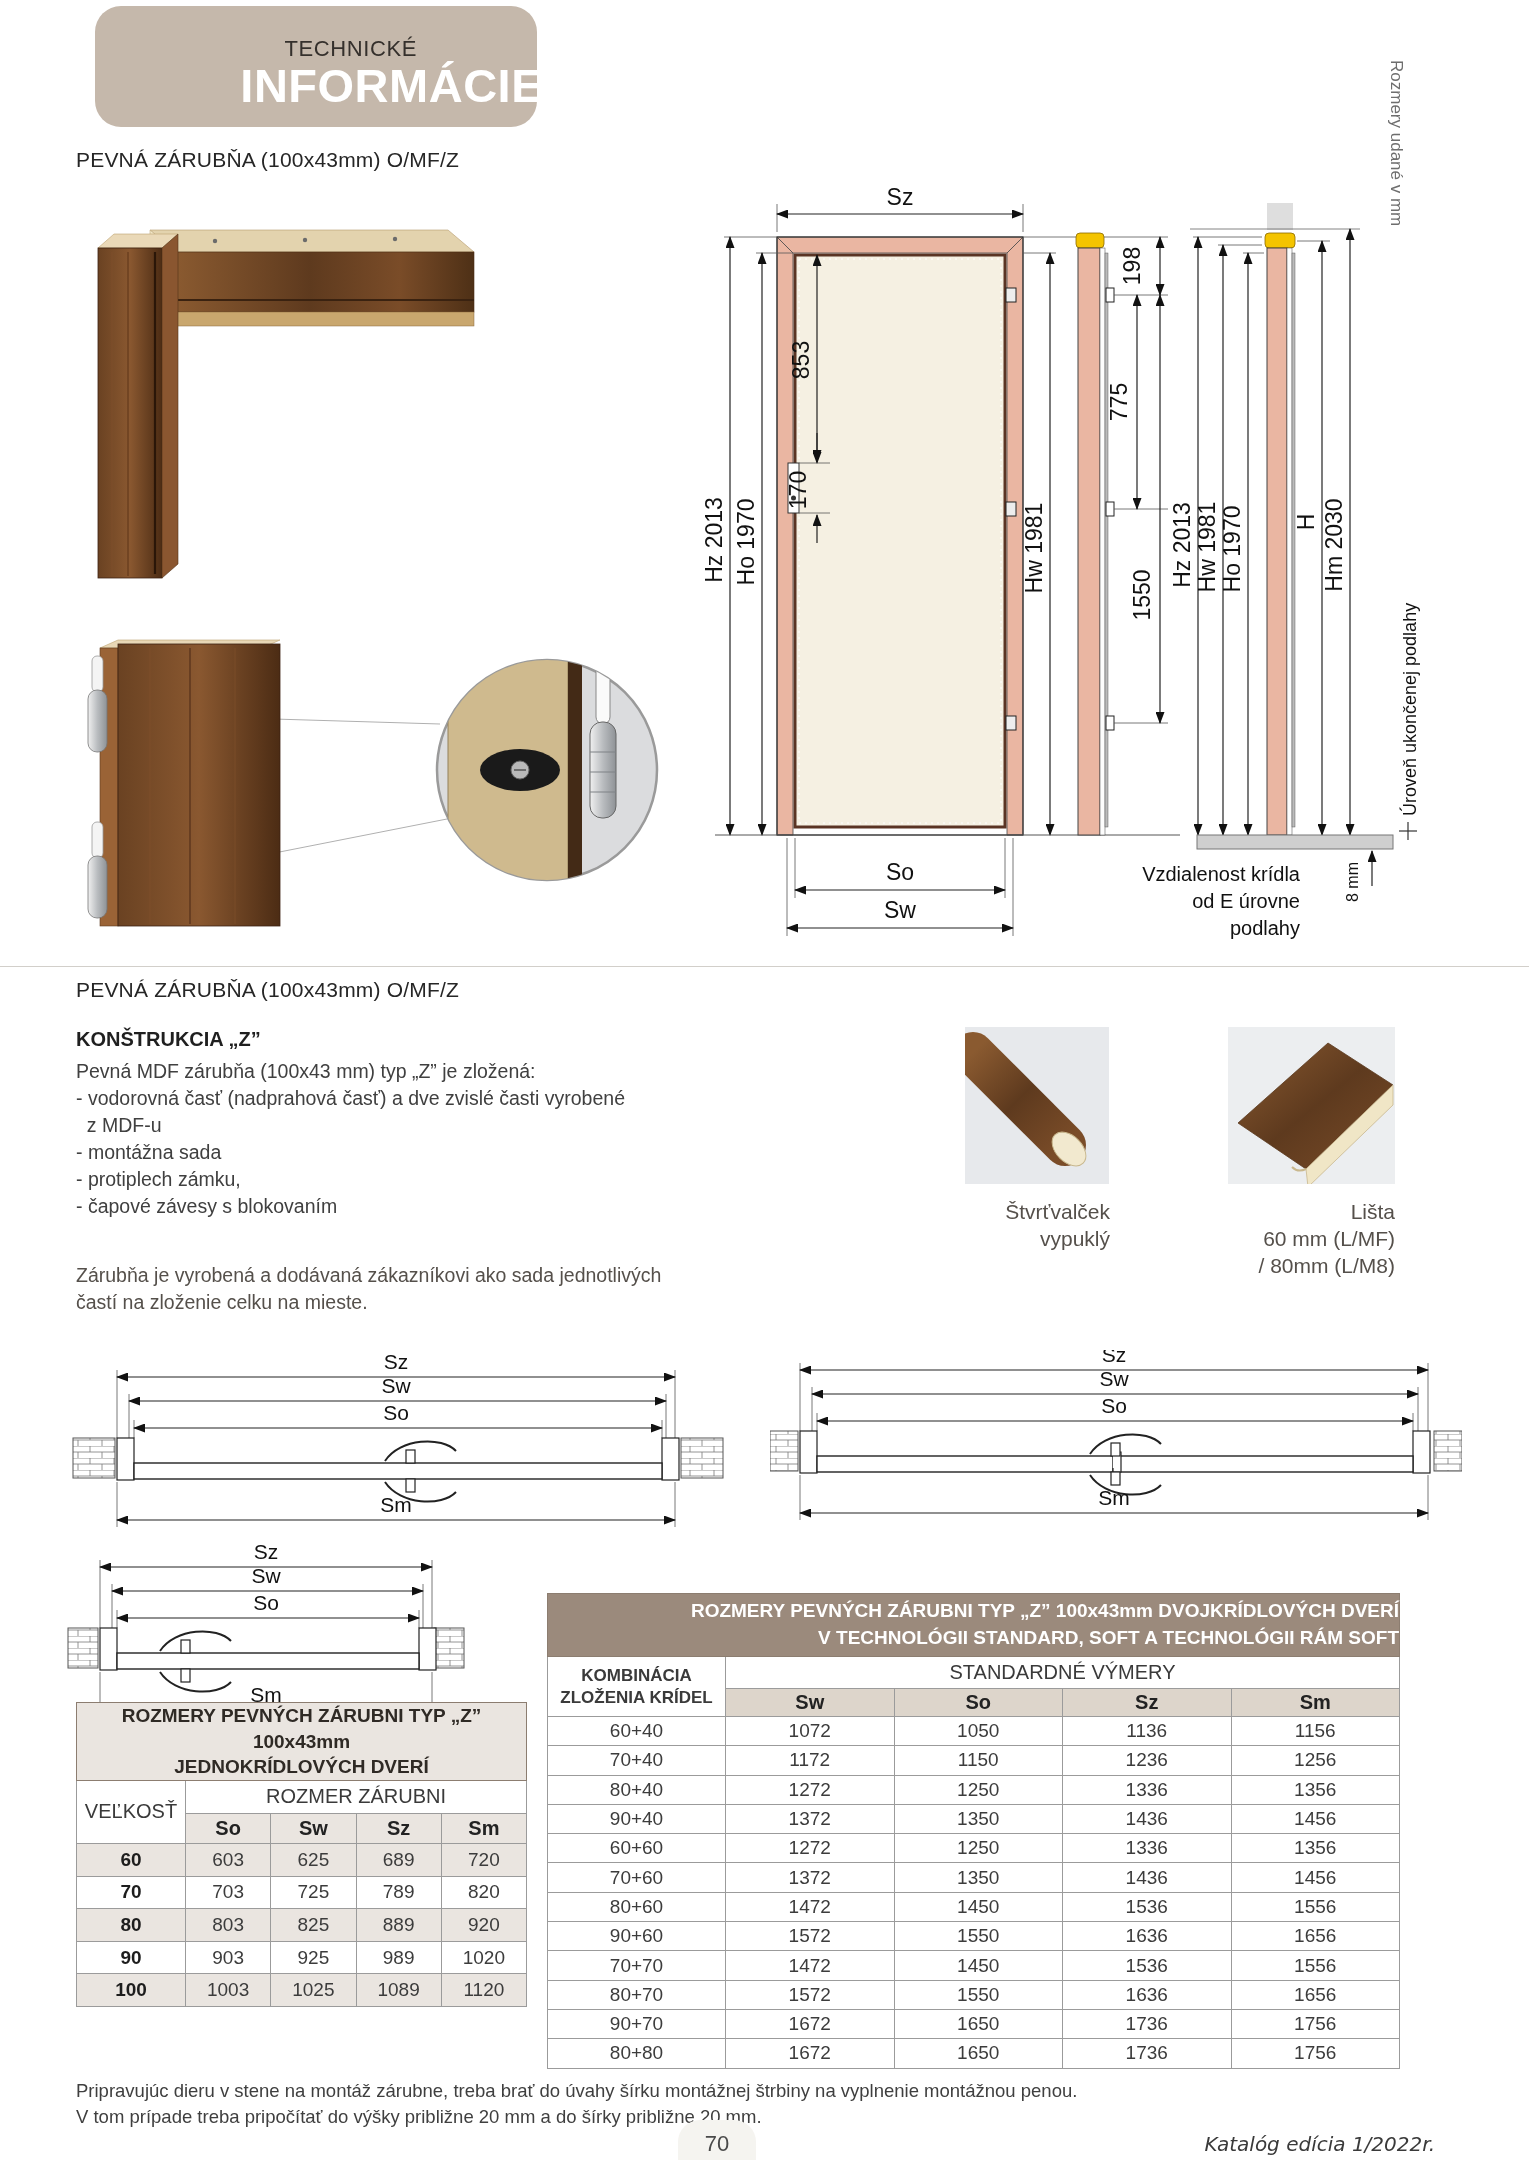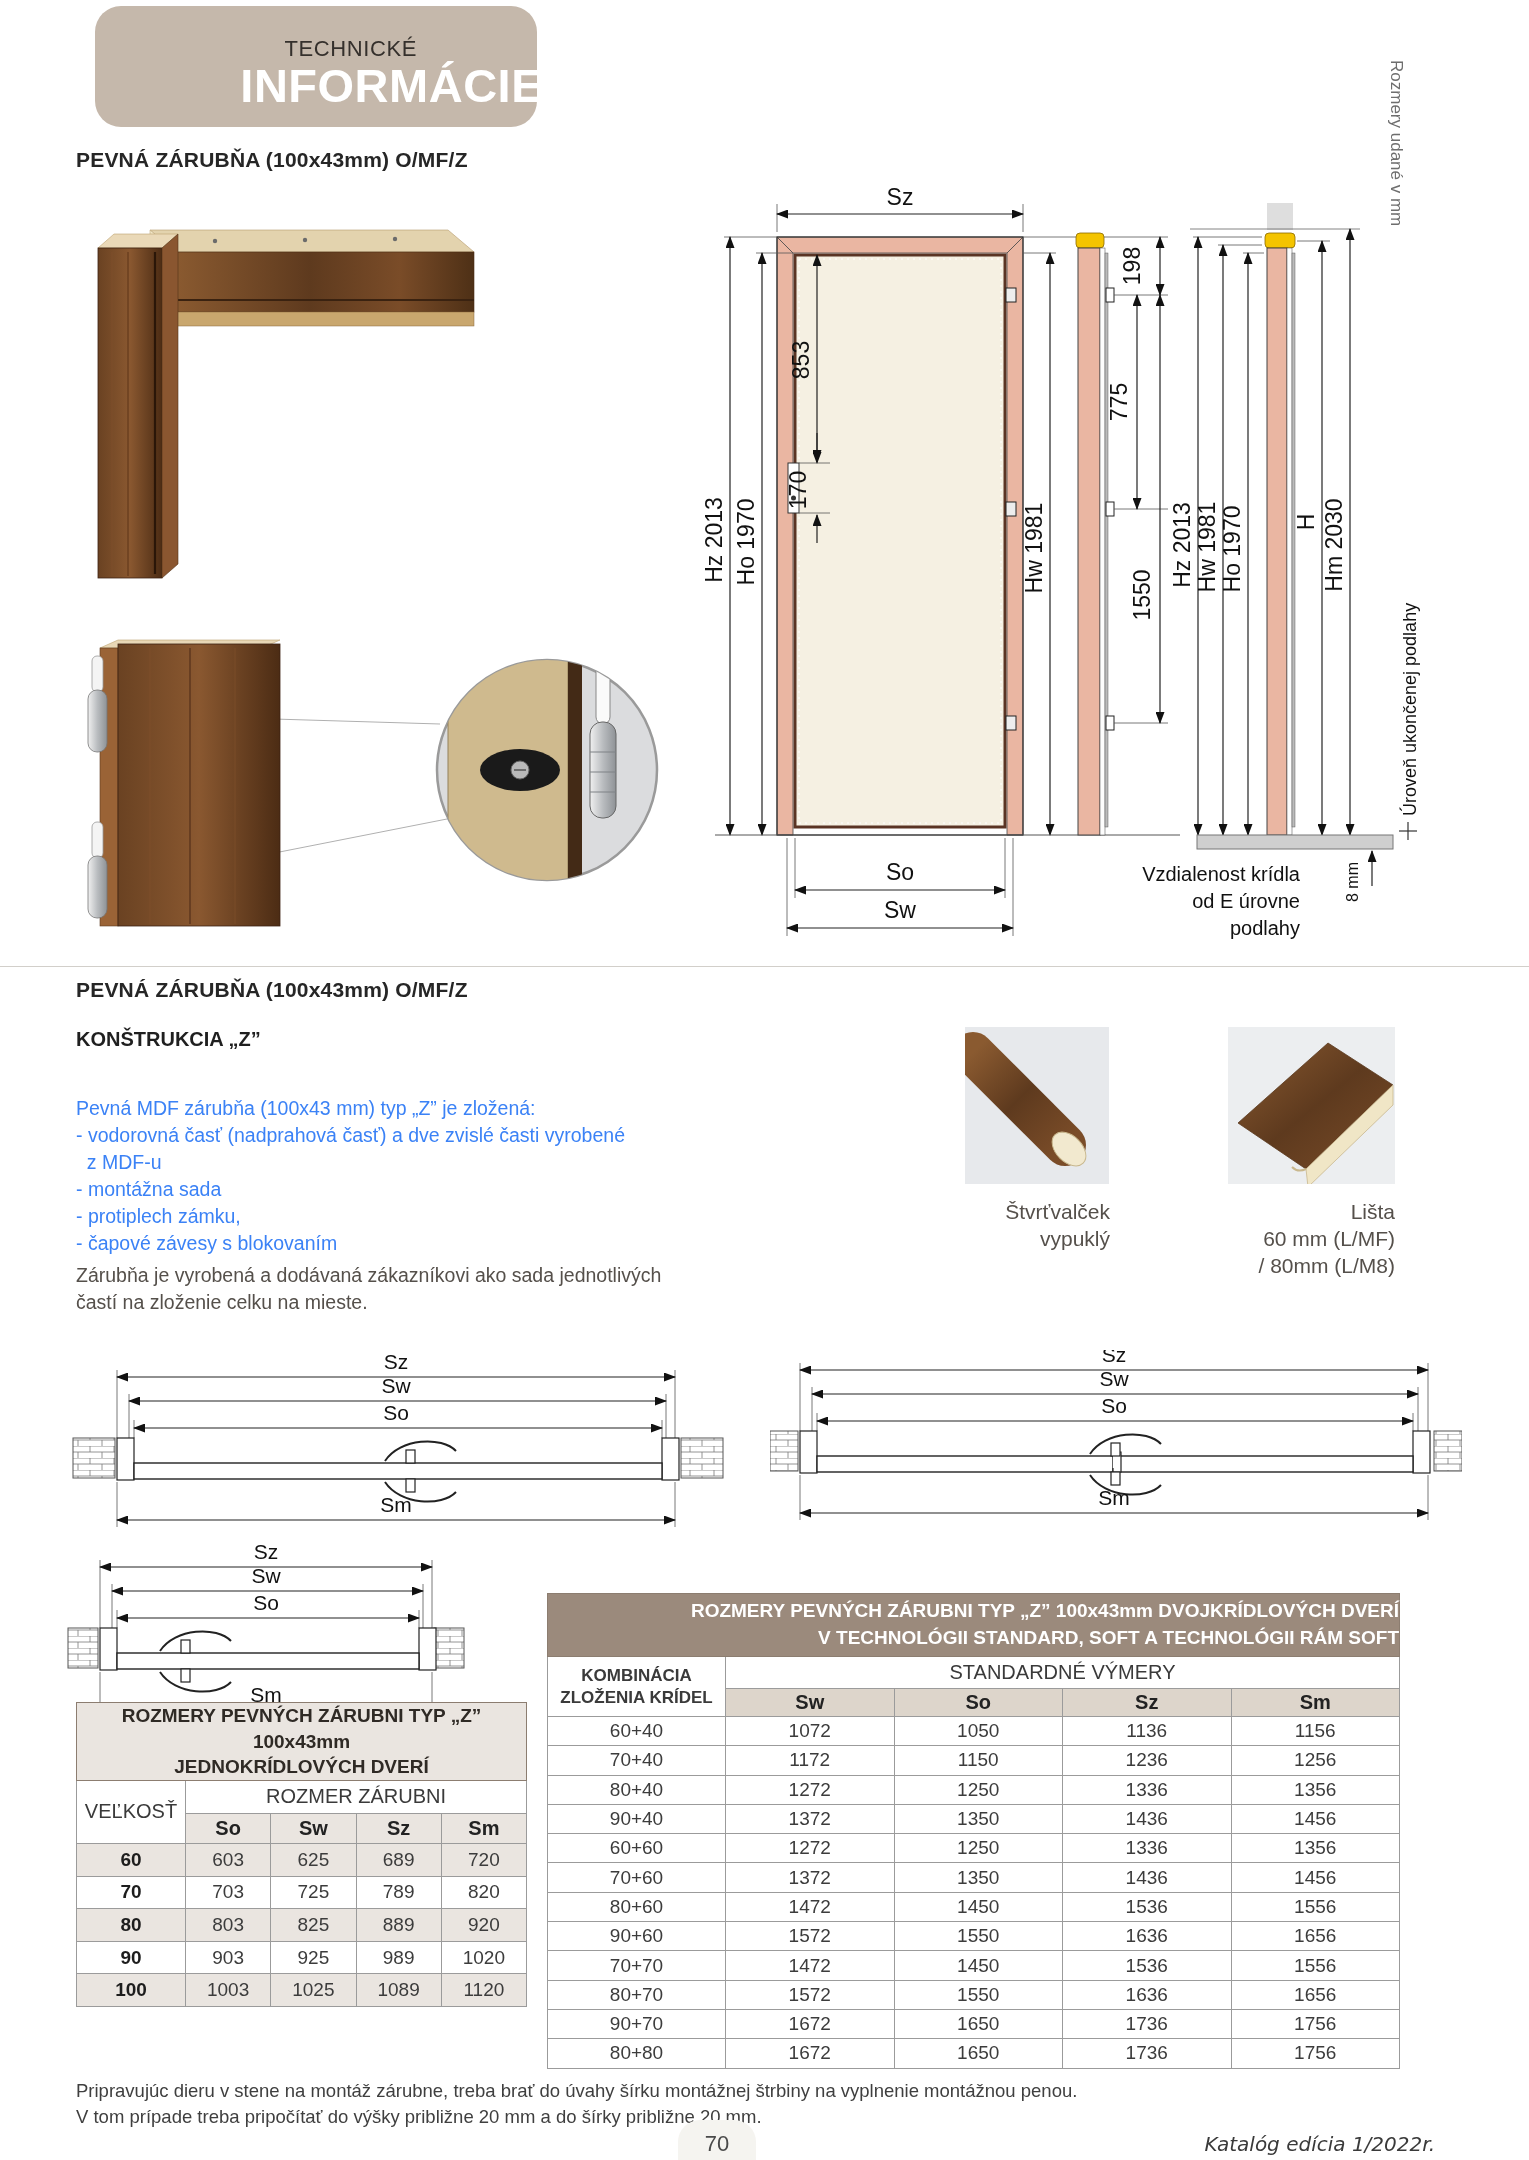--- a/index.html
+++ b/index.html
@@ -7,27 +7,27 @@
         font-family:"Liberation Sans",sans-serif;color:#222;overflow:hidden;}
   .abs{position:absolute;}
 
   
   .hdr-box{left:95px;top:6px;width:442px;height:121px;background:#c5b8ab;border-radius:26px;text-align:right;}
   .hdr-eyebrow{margin:30px 120px 0 0;font-size:22px;letter-spacing:.6px;color:#35302c;}
   .hdr-title{margin:0 -6px 0 0;font-size:47px;font-weight:800;color:#ffffff;letter-spacing:.5px;line-height:1.02;}
 
   .side-note{left:1386px;top:60px;writing-mode:vertical-rl;font-size:17px;color:#6e6e6e;}
 
-  .sec-title{font-size:21px;font-weight:bold;color:#262626;letter-spacing:.2px;}
+  .sec-title{font-size:21px;font-weight:normal;color:#262626;letter-spacing:.2px;}
 
   .divider{left:0;top:966px;width:1529px;height:1px;background:#d2cfca;}
 
   
   .kon-h{left:76px;top:1028px;font-size:20px;font-weight:bold;color:#1f1f1f;}
-  .kon-body{left:76px;top:1058px;width:650px;font-size:19.5px;line-height:27px;color:#3b82f6;margin-top:37px;}
+  .kon-body{left:76px;top:1058px;width:650px;font-size:19.5px;line-height:27px;color:#404040;}
   .kon-close{left:76px;top:1262px;width:680px;font-size:19.5px;line-height:27px;color:#55504b;}
 
   
   .photo{background:#e7e9ec;}
   .caption{font-size:21px;line-height:27px;color:#55504b;text-align:right;}
 
   
   table{border-collapse:collapse;table-layout:fixed;width:100%;}
   td,th{border:1px solid #9b9b9b;font-weight:normal;padding:0;}
   .band td{border:1px solid #8c7d70;}

